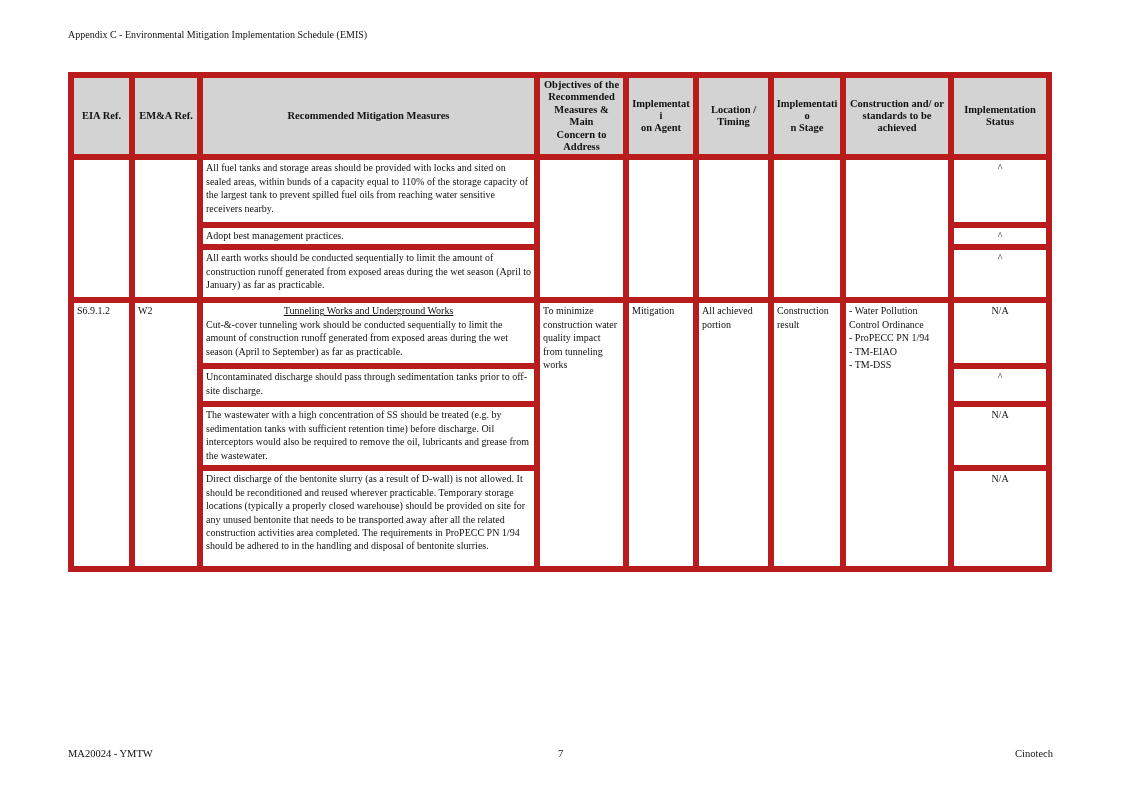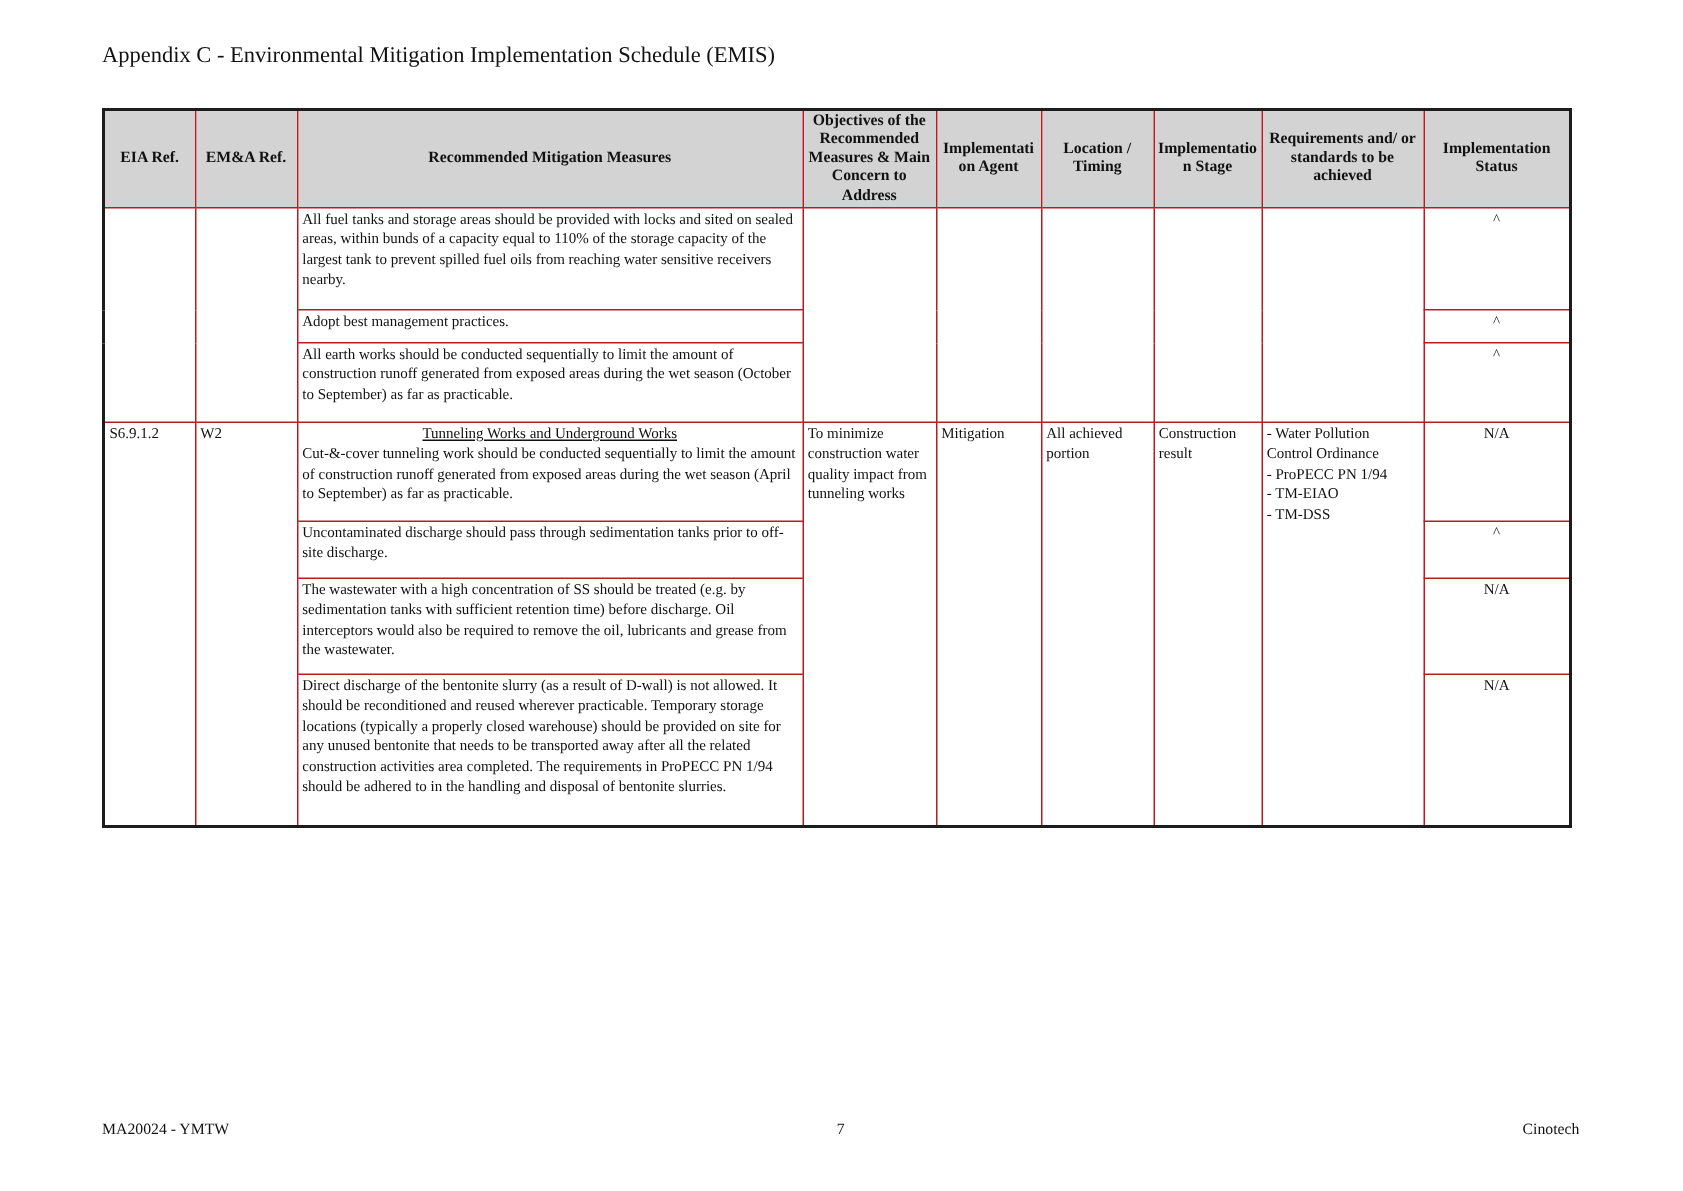--- a/index.html
+++ b/index.html
@@ -2,30 +2,30 @@
 <html><head>
 <meta charset="utf-8">
 <style>
   html,body { margin:0; padding:0; background:#e8e8e8; }
   .page {
     position:relative; width:1122px; height:794px; margin:0 auto;
     background:#ffffff; color:#111;
     font-family:"Liberation Serif","DejaVu Serif",serif;
     overflow:hidden;
   }
-  .doc-title { position:absolute; left:68px; top:29px; font-size:15px; white-space:nowrap;text-align:center; }
+  .doc-title { position:absolute; left:68px; top:29px; font-size:10px; white-space:nowrap;text-align:center; }
 
   table.emis {
     position:absolute; left:68px; top:72px; width:980px;
     border-collapse:collapse; table-layout:fixed;
     font-size:10px; line-height:13.4px;
     border:2px solid #1c1c1c;
   }
   table.emis th, table.emis td {
-    border:1px solid #b91c1c;
+    border:6px solid #b91c1c;
     padding:1px 3px;
     vertical-align:top;
     overflow:hidden;
     word-wrap:break-word;
   }
   table.emis th {
     background:#d3d3d3;
     font-weight:bold;
     font-size:10.5px; line-height:12.4px;
     text-align:center; vertical-align:middle;
@@ -70,21 +70,21 @@
 Recommended
 Measures &amp; Main
 Concern to
 Address</th>
         <th>Implementati
 on Agent</th>
         <th>Location /
 Timing</th>
         <th>Implementatio
 n Stage</th>
-        <th>Requirements and/ or
+        <th>Construction and/ or
 standards to be
 achieved</th>
         <th>Implementation
 Status</th>
       </tr>
     </thead>
     <tbody>
 
       <tr style="height:68px">
         <td rowspan="3" class="center"></td>
@@ -95,21 +95,21 @@
         <td rowspan="3" class="center"></td>
         <td rowspan="3" class="center"></td>
         <td rowspan="3" class="prewrap"></td>
         <td class="status">^</td>
       </tr>
       <tr style="height:22px">
         <td>Adopt best management practices.</td>
         <td class="status">^</td>
       </tr>
       <tr style="height:53px">
-        <td>All earth works should be conducted sequentially to limit the amount of construction runoff generated from exposed areas during the wet season (October to September) as far as practicable.</td>
+        <td>All earth works should be conducted sequentially to limit the amount of construction runoff generated from exposed areas during the wet season (April to January) as far as practicable.</td>
         <td class="status">^</td>
       </tr>
 
       <tr style="height:66px">
         <td rowspan="4" class="center">S6.9.1.2</td>
         <td rowspan="4" class="center">W2</td>
         <td>
           <div class="measure-heading">Tunneling Works and Underground Works</div>
           <div>Cut-&amp;-cover tunneling work should be conducted sequentially to limit the amount of construction runoff generated from exposed areas during the wet season (April to September) as far as practicable.</div>
         </td>

